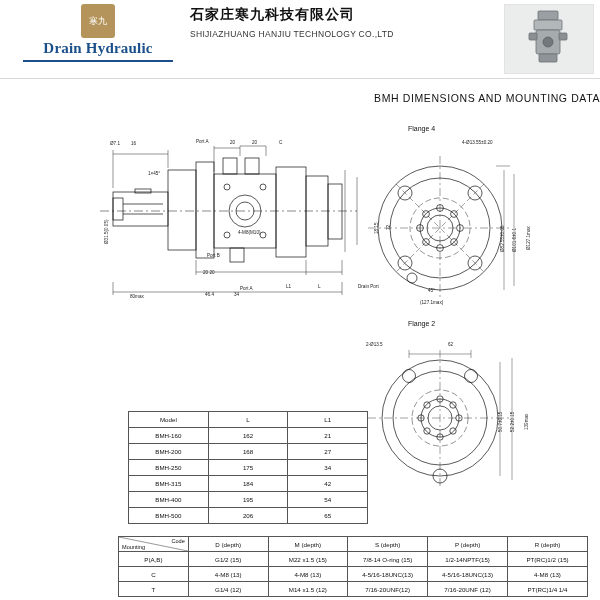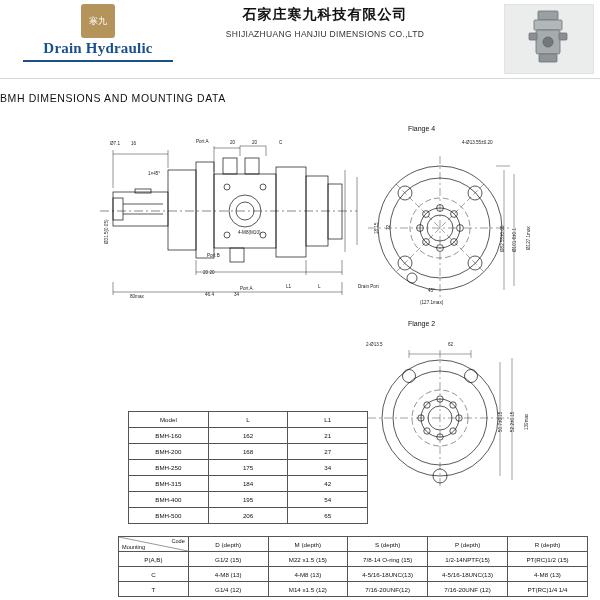--- a/index.html
+++ b/index.html
@@ -13,30 +13,30 @@
   
   .header{position:relative;height:78px;border-bottom:1px solid #d8d8d8;}
   .logo-block{position:absolute;left:8px;top:4px;width:180px;text-align:center;}
   .logo-mark{width:34px;height:34px;margin:0 auto 2px auto;border-radius:3px;
     background:#b4945a;color:#fff;font-size:9px;line-height:11px;
     display:flex;align-items:center;justify-content:center;text-align:center;
     font-family:"DejaVu Sans",sans-serif;}
   .logo-text{font-size:15px;font-weight:bold;color:#1a4f8a;letter-spacing:.2px;
     font-family:"Liberation Serif",serif;}
   .logo-rule{width:150px;height:2px;background:#1a4f8a;margin:3px auto 0 auto;}
-  .title-block{position:absolute;left:190px;top:6px;width:270px;text-align:center;}
+  .title-block{position:absolute;left:190px;top:6px;width:270px;text-align:left;}
   .cn-title{font-size:14px;font-weight:bold;font-family:"DejaVu Sans",sans-serif;
     letter-spacing:1px;color:#111;}
   .en-title{font-size:8.5px;color:#333;margin-top:5px;letter-spacing:.3px;}
   .product-img{position:absolute;right:6px;top:4px;width:88px;height:68px;
     background:#eceded;border:1px solid #e2e2e2;}
   .pi-svg{display:block;}
 
   
-  .dwg-title{position:absolute;left:0;top:92px;width:600px;text-align:left;
+  .dwg-title{position:absolute;left:0;top:92px;width:600px;text-align:right;
     font-size:10.5px;letter-spacing:.6px;color:#111;}
 
   
   .lbl{position:absolute;font-size:4.6px;color:#222;white-space:nowrap;
     font-family:"Liberation Sans",sans-serif;}
   .lbl.v{transform-origin:0 0;transform:rotate(-90deg);}
   .flange-lbl{position:absolute;font-size:7px;color:#111;}
 
   svg{display:block;}
 
@@ -61,21 +61,21 @@
   <div class="header">
 
     <div class="logo-block">
       <div class="logo-mark">寒九</div>
       <div class="logo-text">Drain Hydraulic</div>
       <div class="logo-rule"></div>
     </div>
 
     <div class="title-block">
       <div class="cn-title">石家庄寒九科技有限公司</div>
-      <div class="en-title">SHIJIAZHUANG HANJIU DIMENSIONS CO.,LTD</div>
+      <div class="en-title">SHIJIAZHUANG HANJIU TECHNOLOGY CO.,LTD</div>
     </div>
 
     <div class="product-img">
       <svg class="pi-svg" width="86" height="66" viewBox="0 0 86 66">
         <rect x="0" y="0" width="86" height="66" fill="#ebecec"></rect>
         <g fill="#9a9fa3" stroke="#6d7276" stroke-width="0.8">
           <rect x="33" y="6" width="20" height="9" rx="1"></rect>
           <rect x="29" y="15" width="28" height="10" rx="1" fill="#b2b7ba"></rect>
           <rect x="31" y="25" width="24" height="24" rx="2" fill="#a6abae"></rect>
           <rect x="34" y="49" width="18" height="8" rx="1" fill="#8f9498"></rect>

